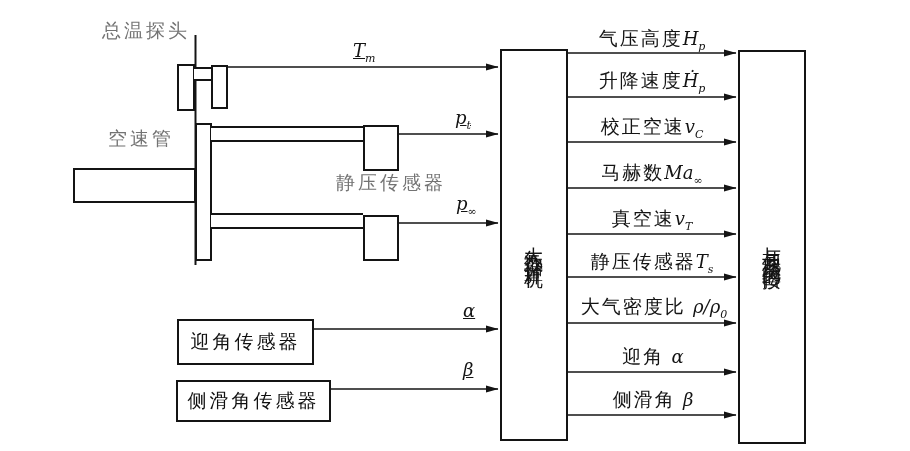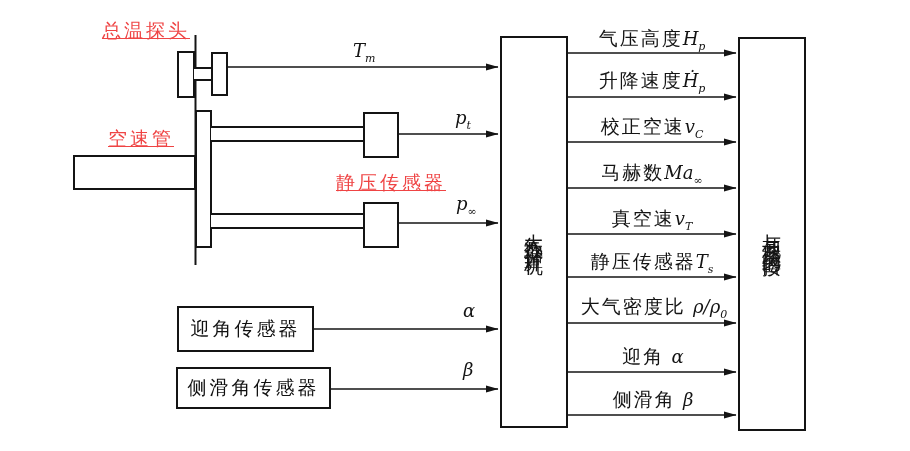--- a/index.html
+++ b/index.html
@@ -1,27 +1,27 @@
 <!DOCTYPE html>
 <html><head>
 <meta charset="utf-8">
 <style>
   html,body{margin:0;padding:0;background:#fff;}
   .canvas{position:relative;width:910px;height:451px;background:#ffffff;overflow:hidden;
           font-family:"Liberation Sans",sans-serif;color:#111;}
   svg.wires{position:absolute;left:0;top:0;width:910px;height:451px;}
-  .lbl{position:absolute;font-size:19px;letter-spacing:3px;white-space:nowrap;color:#ef4444;text-decoration:underline;}
-  .box{position:absolute;box-sizing:border-box;border:2.5px solid #141414;background:#fff;}
+  .lbl{position:absolute;font-size:19px;letter-spacing:3px;white-space:nowrap;color:#737373;}
+  .box{position:absolute;box-sizing:border-box;border:2.5px solid #141414;background:#fff;margin-top:13px;}
   .big{border-width:2px;display:flex;align-items:center;justify-content:center;}
   .vtext{writing-mode:vertical-rl;text-orientation:upright;font-size:19px;letter-spacing:4px;
          line-height:1;white-space:nowrap;color:#141414;}
   .tube{position:absolute;box-sizing:border-box;border-top:2.5px solid #141414;border-bottom:2.5px solid #141414;background:#fff;}
   .sboxtxt{display:flex;align-items:center;justify-content:center;font-size:19px;letter-spacing:3px;}
   .mathlbl{position:absolute;white-space:nowrap;font-family:"DejaVu Serif",serif;font-style:italic;
-           font-size:18px;color:#141414;}
+           font-size:18px;color:#141414;text-decoration:underline;}
   .mathlbl sub,.out sub{font-size:11px;font-style:italic;font-family:"DejaVu Serif",serif;line-height:0;}
   .out{position:absolute;transform:translateX(-50%);white-space:nowrap;font-size:19px;
        letter-spacing:2px;color:#141414;}
   .out .var{font-family:"DejaVu Serif",serif;font-style:italic;font-size:18px;letter-spacing:0;}
 </style>
 </head>
 <body>
 
 <div class="canvas">
 

